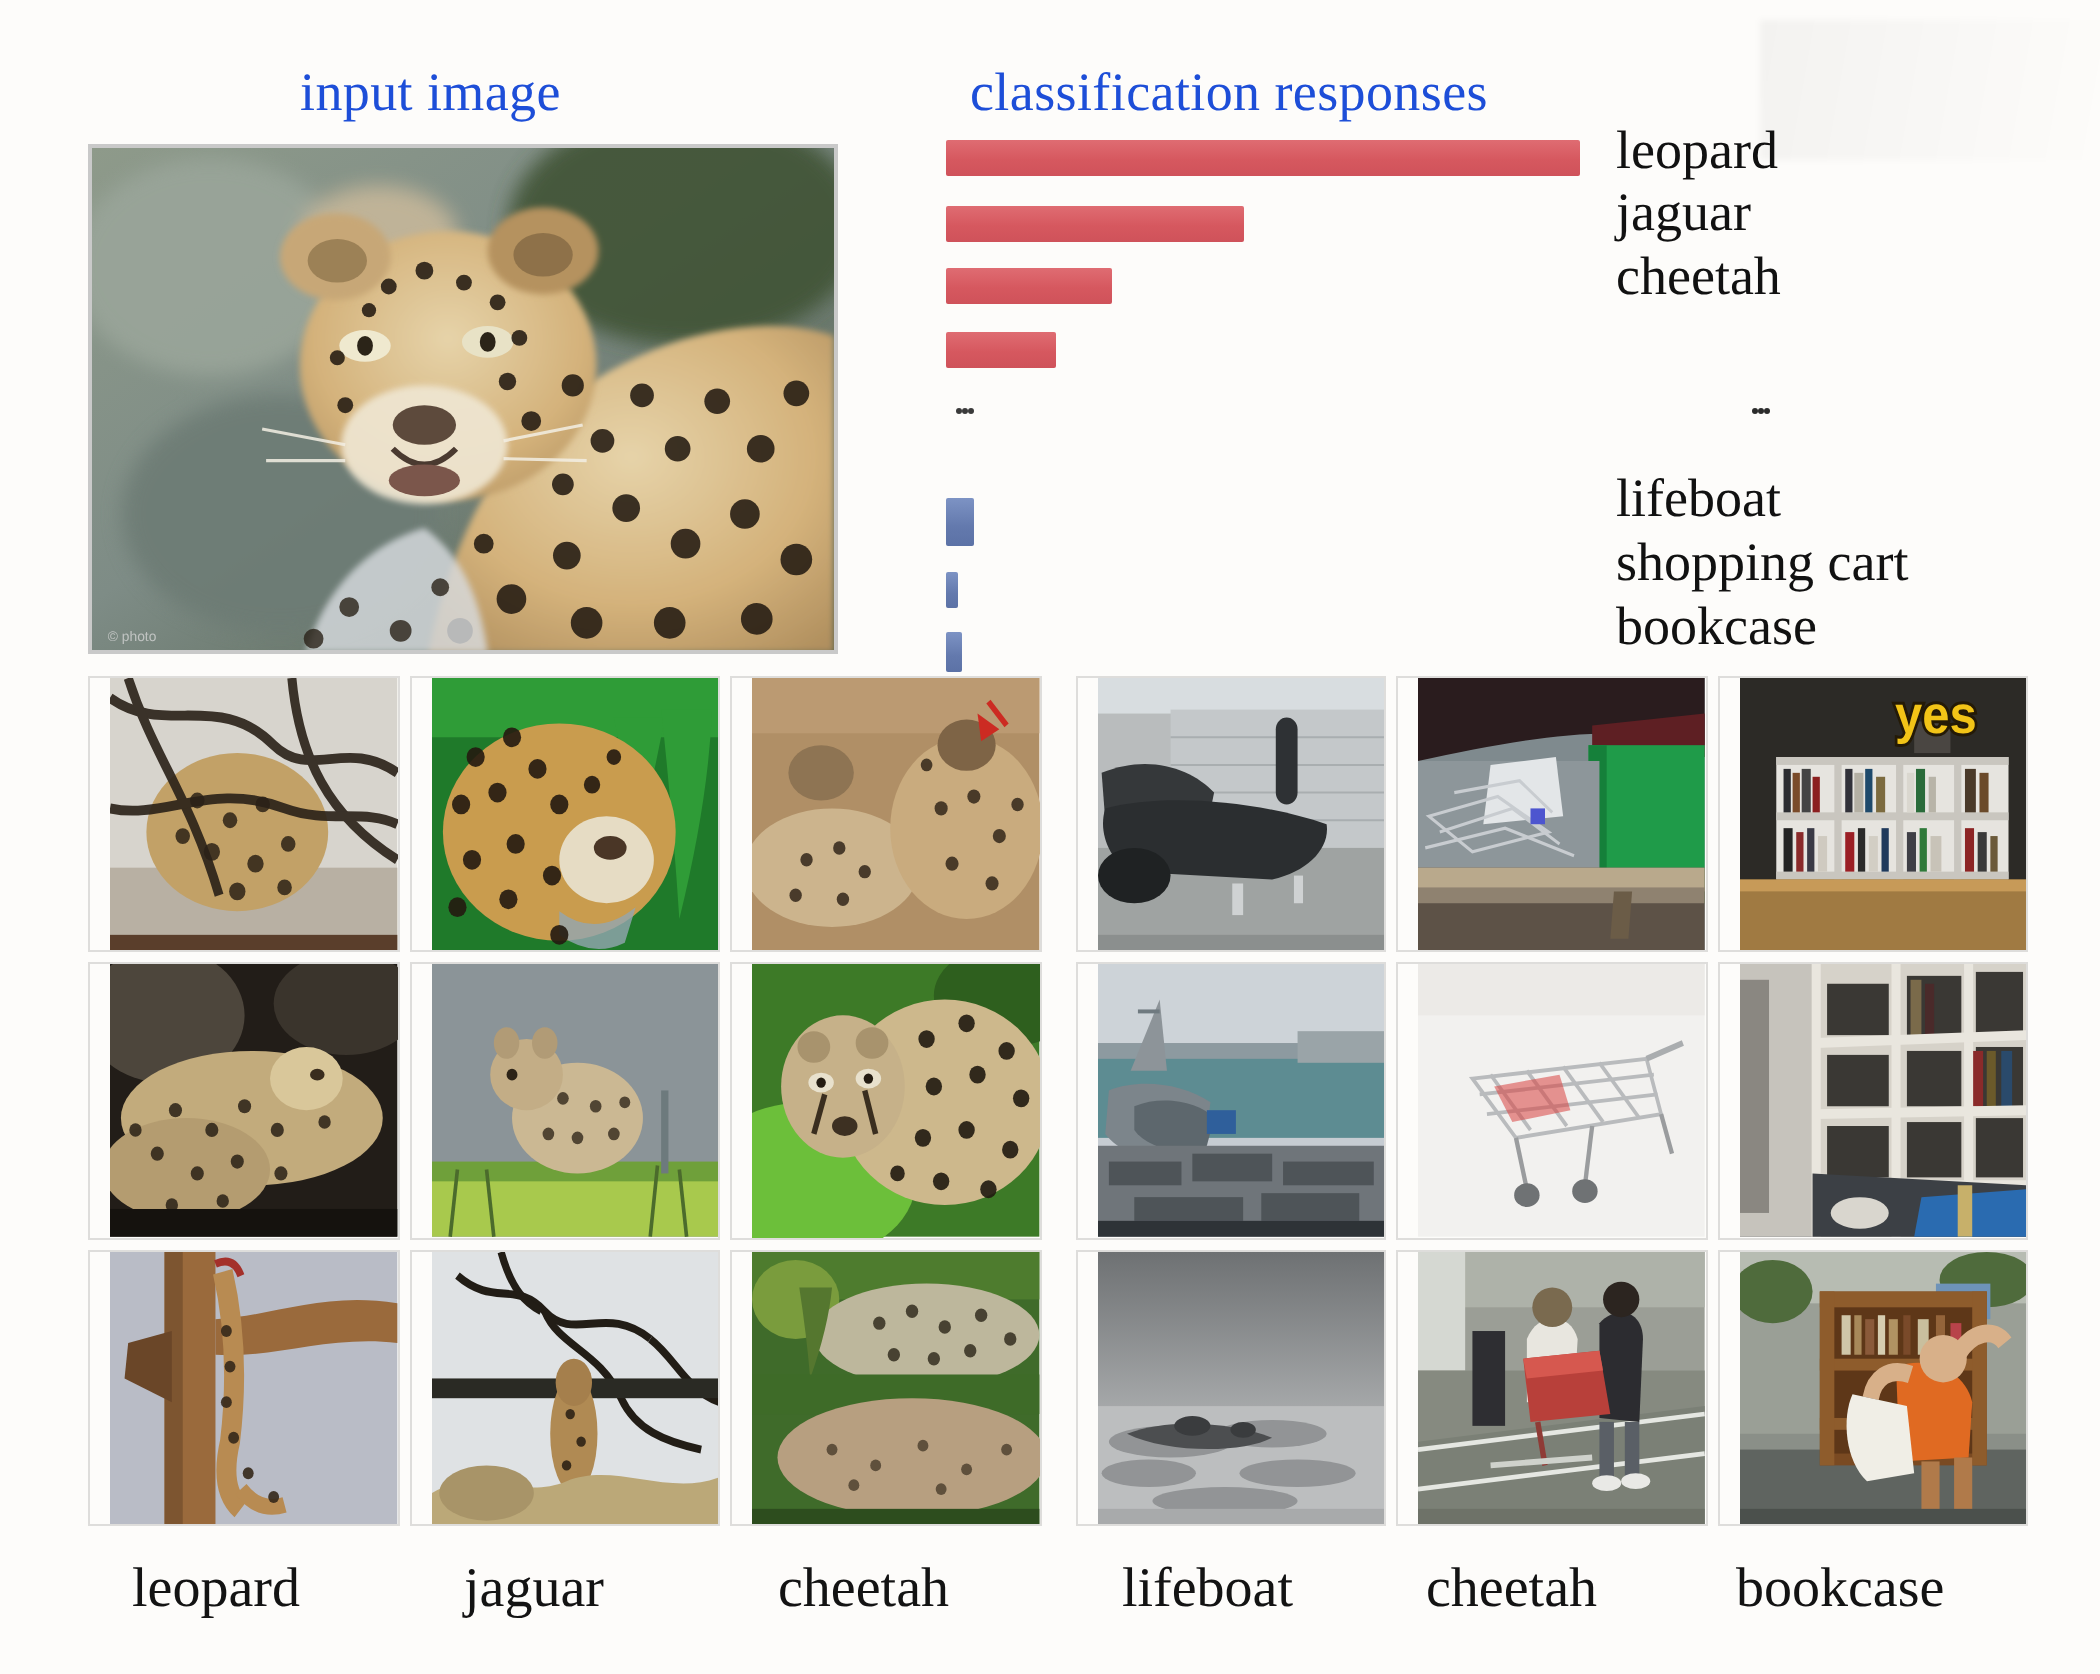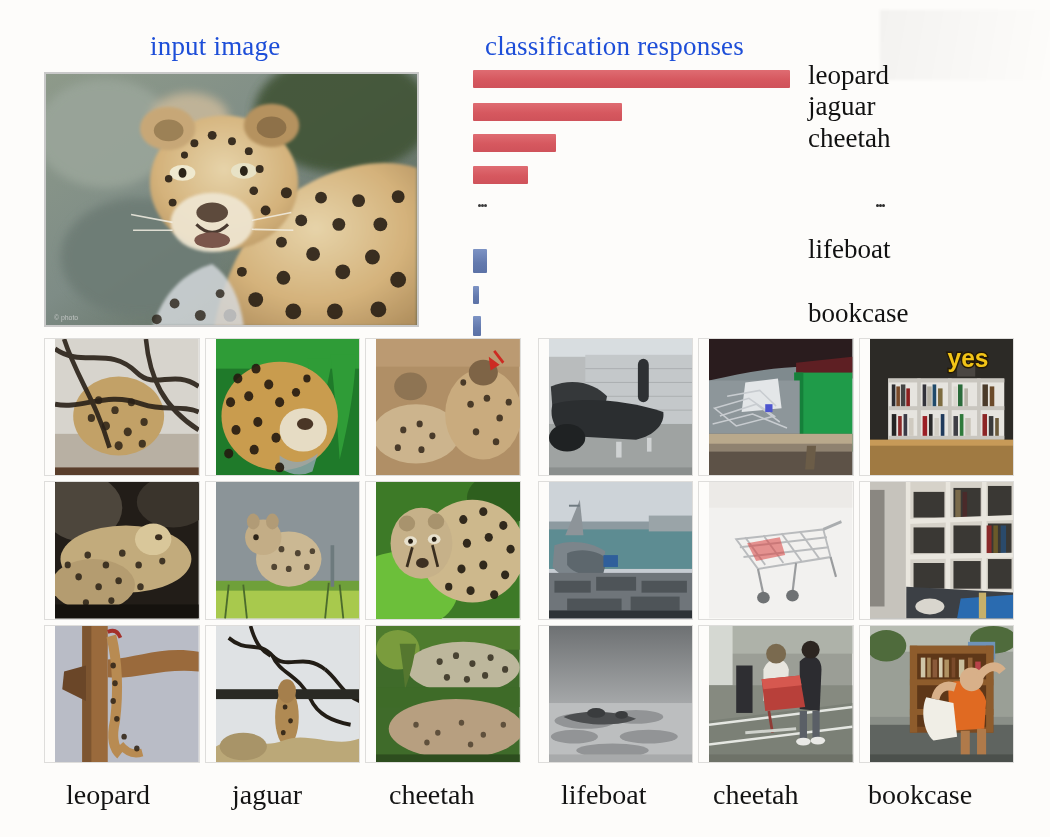--- a/index.html
+++ b/index.html
@@ -228,20 +228,21 @@
   <div class="vdots" id="label-dots">
     <span></span>
       <span></span>
       <span></span>
   </div>
 
   <div class="clabel" id="cl-0">leopard</div>
   <div class="clabel" id="cl-1">jaguar</div>
   <div class="clabel" id="cl-2">cheetah</div>
   <div class="clabel" id="cl-4">lifeboat</div>
+  <div class="clabel" id="cl-5">shopping cart</div>
   <div class="clabel" id="cl-6">bookcase</div>
 
   <div class="grid" id="grid-left">
 
     <div class="thumb">
       <svg viewBox="0 0 158 138" preserveAspectRatio="none">
         <rect width="158" height="138" fill="#d7d4cd"></rect>
         <rect y="96" width="158" height="42" fill="#b8b0a3"></rect>
         <ellipse cx="70" cy="78" rx="50" ry="40" fill="#c2a167"></ellipse>
         <g fill="#2d2316" opacity=".85">

